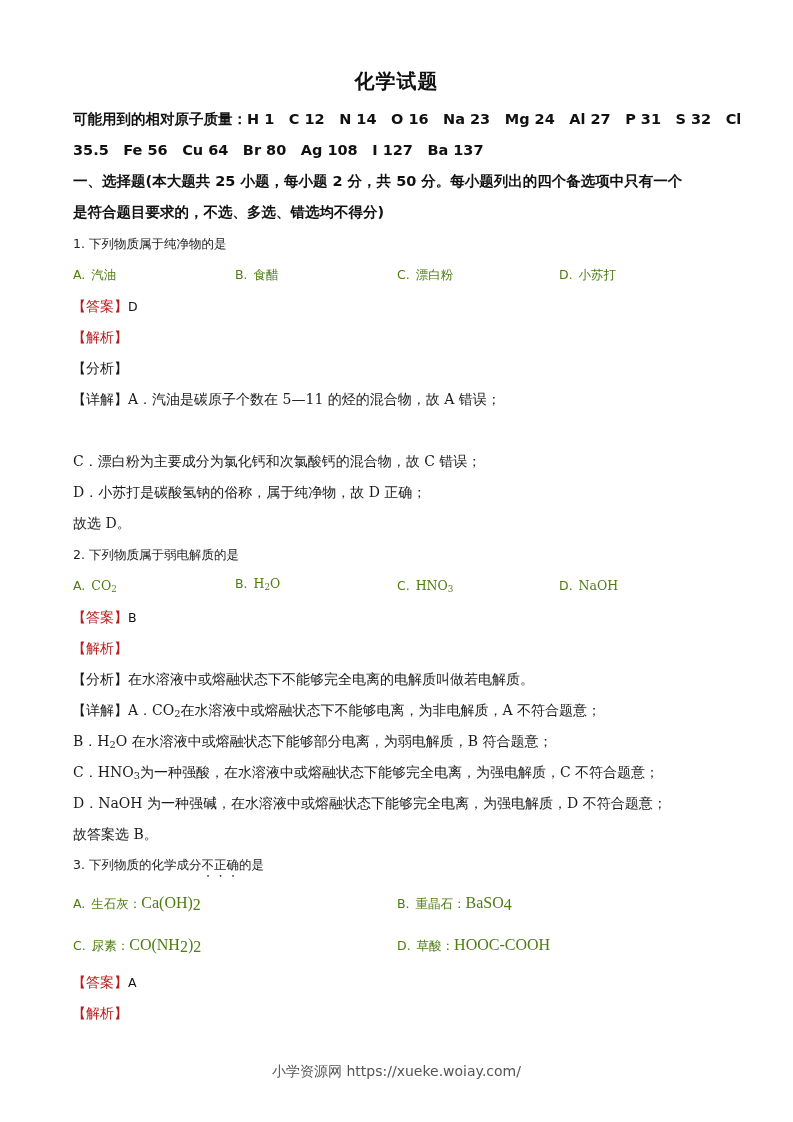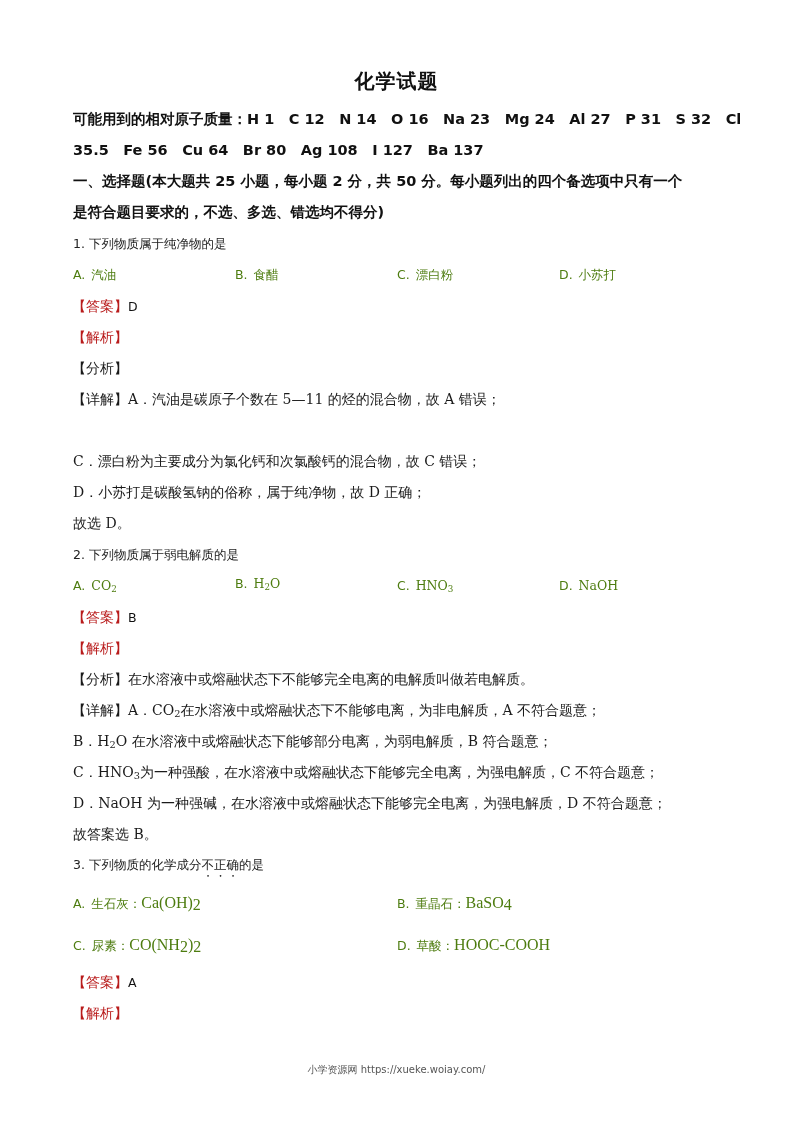--- a/index.html
+++ b/index.html
@@ -9,21 +9,21 @@
   .line { position:absolute; left:73px; white-space:nowrap; font-size:13px; }
   .bold { font-family:"DejaVu Sans","Liberation Sans",sans-serif; font-weight:bold; font-size:14.5px; }
   .q { font-family:"DejaVu Sans","Liberation Sans",sans-serif; font-size:12.5px; color:#222; }
   .opt { position:absolute; white-space:nowrap; font-size:12.5px; color:#4d7c0f; }
   .opt .lbl { font-family:"DejaVu Sans","Liberation Sans",sans-serif; margin-right:6px; }
   .blue { color:#b91c1c; font-family:"DejaVu Sans","Liberation Sans",sans-serif; font-size:14px; }
   .ans-val { color:#111; font-family:"DejaVu Sans","Liberation Sans",sans-serif; font-size:12.5px; }
   .exp { font-size:14px; color:#1a1a1a; }
   .formula { font-family:"Liberation Serif","DejaVu Serif",serif; font-size:16px; }
   .dots { text-emphasis: dot; -webkit-text-emphasis: dot; text-emphasis-position: under; -webkit-text-emphasis-position: under; }
-  .footer { position:absolute; left:0; width:793px; top:1063px; text-align:center; font-family:"DejaVu Sans","Liberation Sans",sans-serif; font-size:10px; color:#555; }
+  .footer { position:absolute; left:0; width:793px; top:1063px; text-align:center; font-family:"DejaVu Sans","Liberation Sans",sans-serif; font-size:14px; color:#555; }
   sub { font-size:70%; vertical-align:-2px; line-height:0; }
 </style>
 </head>
 <body>
 
 <div class="page">
 
   <div class="title">化学试题</div>
 
   <div class="line bold" style="top:110px;">可能用到的相对原子质量：H 1　C 12　N 14　O 16　Na 23　Mg 24　Al 27　P 31　S 32　Cl</div>

